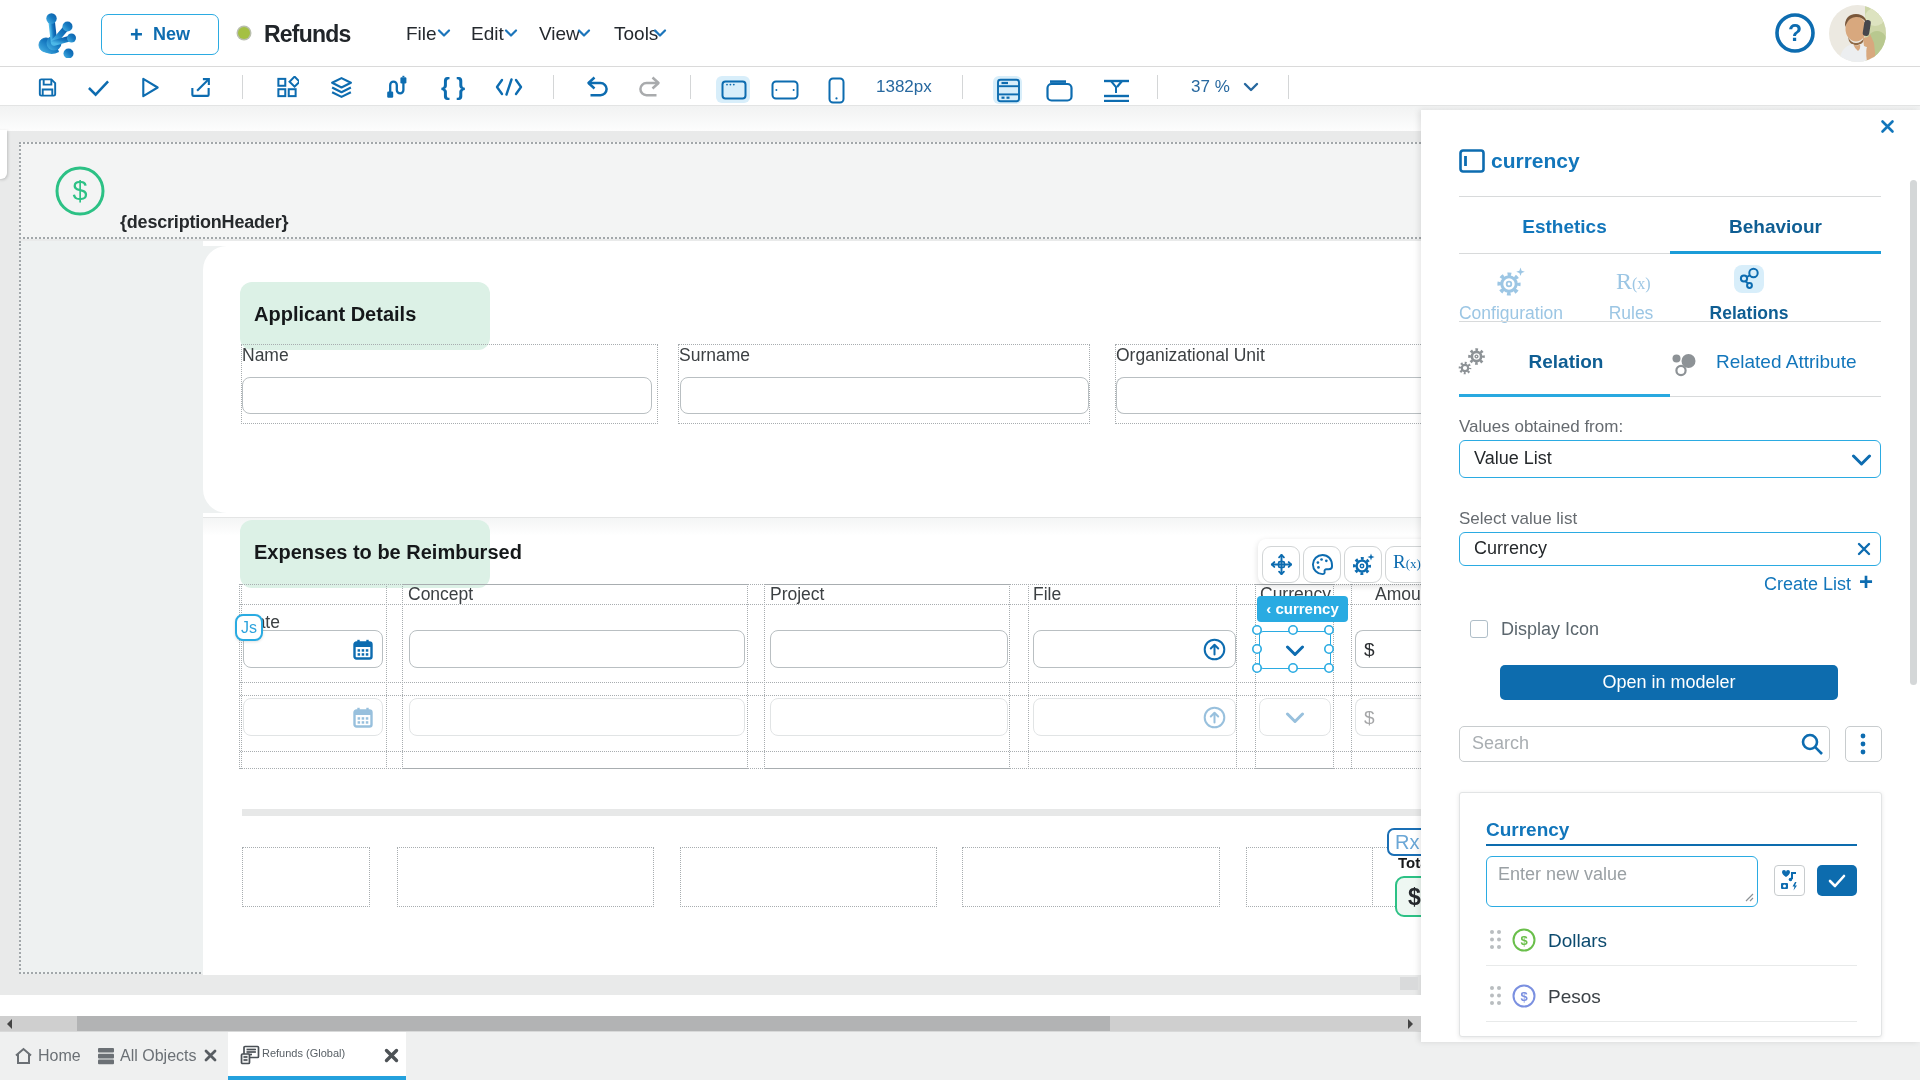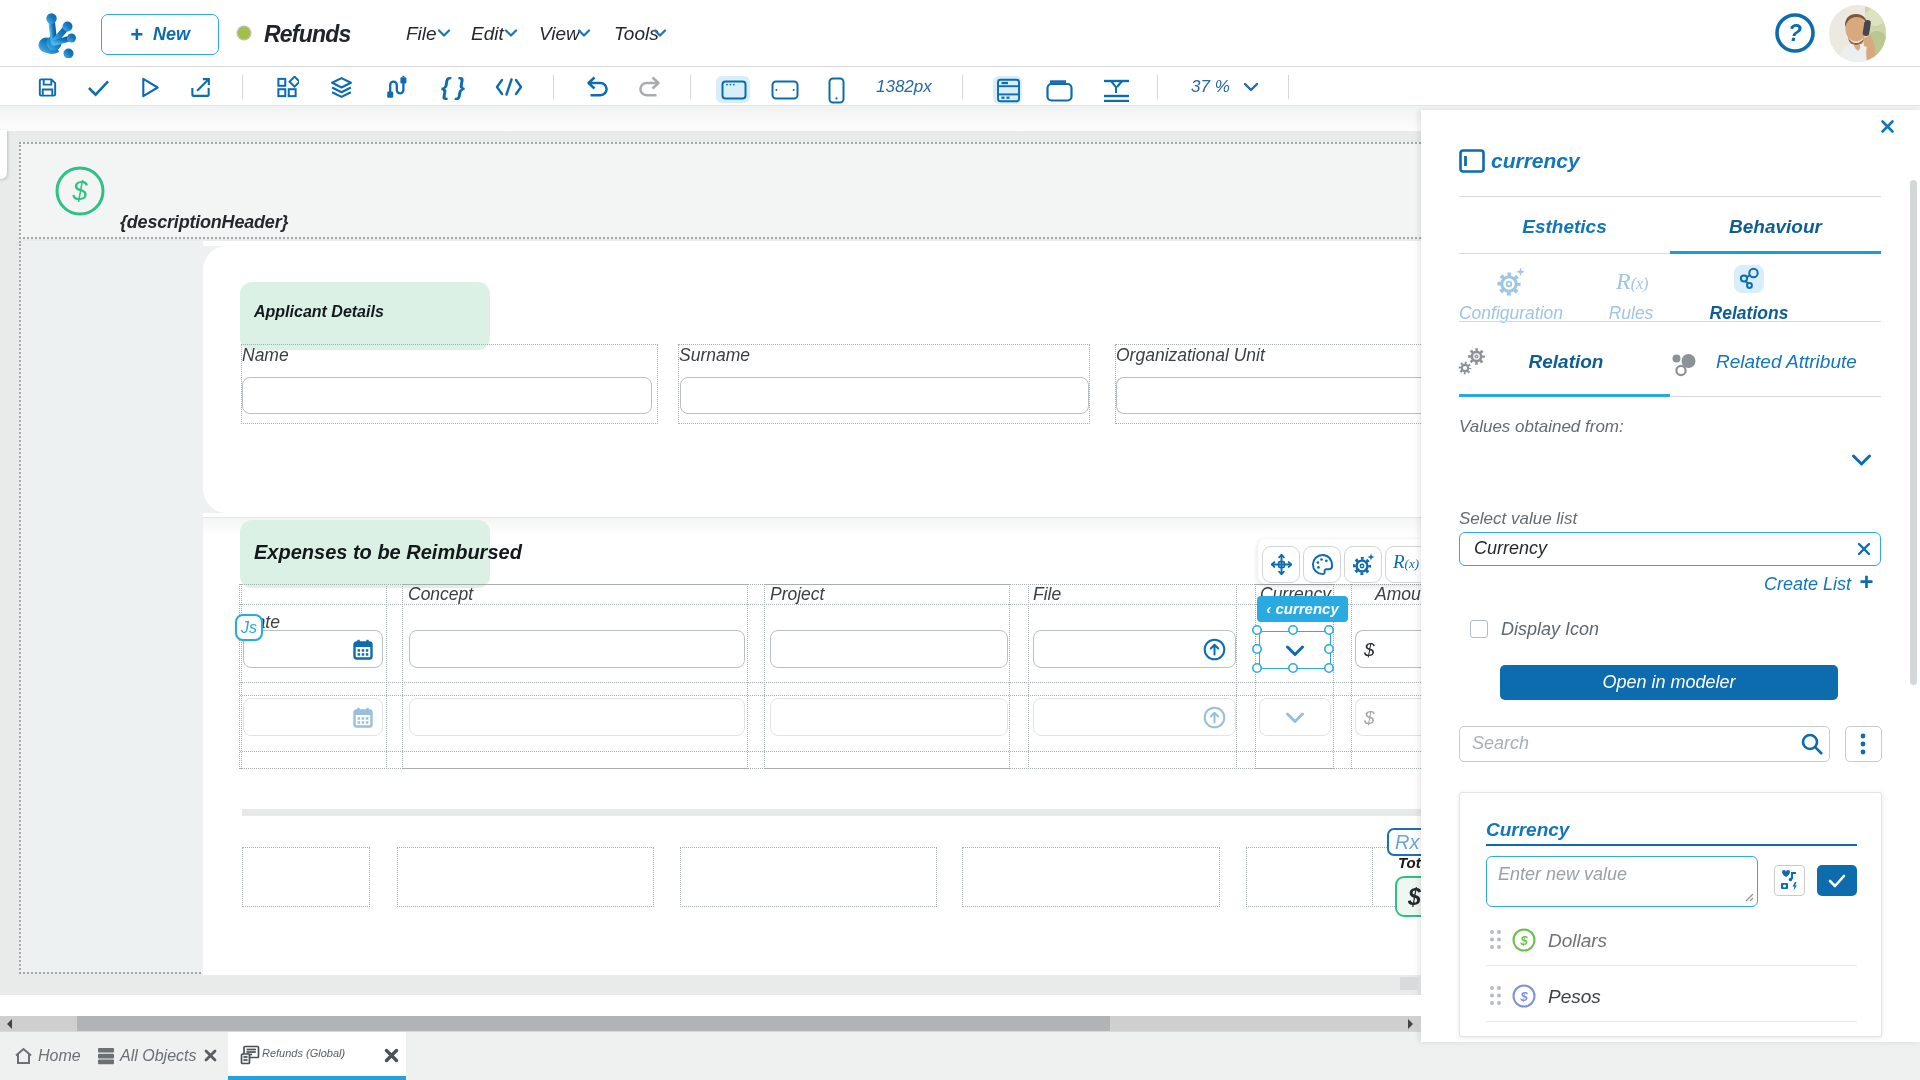--- a/index.html
+++ b/index.html
@@ -1,18 +1,18 @@
 <!DOCTYPE html>
 <html><head>
 <meta charset="utf-8">
 <style>
   * { margin:0; padding:0; box-sizing:border-box; }
   html,body { width:1920px; height:1080px; overflow:hidden; }
   body { font-family:"Liberation Sans", sans-serif; background:#fff; }
-  #app { position:relative; width:1920px; height:1080px; overflow:hidden;font-style:italic; }
+  #app { position:relative; width:1920px; height:1080px; overflow:hidden; }
   .abs { position:absolute; }
   
   #topbar { position:absolute; left:0; top:0; width:1920px; height:67px; background:#fff; border-bottom:1px solid #dadada; z-index:30; }
   #newbtn { position:absolute; left:101px; top:14px; width:118px; height:41px; border:1.5px solid #2babe2; border-radius:7px; background:#fff; color:#0d6cb0; font-weight:bold; font-size:18px; text-align:center; line-height:38px; }
   #greendot { position:absolute; left:238px; top:27px; width:12px; height:12px; border-radius:50%; background:#a4c043; box-shadow:0 0 0 1.5px #b9bfae; }
   #apptitle { position:absolute; left:264px; top:21px; font-size:23px; font-weight:bold; color:#212529; letter-spacing:-0.8px; }
   .menu { position:absolute; top:23px; font-size:19px; color:#24292e; }
   
   #toolbar { position:absolute; left:0; top:68px; width:1920px; height:38px; background:#fff; border-bottom:1px solid #e3e4e4; z-index:30; }
   .tsep { position:absolute; top:7px; width:1px; height:24px; background:#d4d6d7; }
@@ -241,21 +241,21 @@
         </svg>
         <div class="abs" style="left:99px;top:68px;font-size:18px;font-weight:bold;color:#26292c;letter-spacing:-0.2px;">{descriptionHeader}</div>
       </div>
       <div id="pagebody">
         <div class="abs" style="left:182px;top:0;width:1220px;height:5px;background:#fff;"></div>
         <div class="card1"></div>
         <div class="abs" style="left:182px;top:272px;width:1220px;height:462px;background:#fff;"></div>
         <div class="abs" style="left:182px;top:276px;width:1220px;height:1px;background:#e4e5e5;"></div>
         <div class="abs" style="left:182px;top:277px;width:1220px;height:18px;background:linear-gradient(#f4f5f5,#ffffff);"></div>
         <div class="greenhdr" style="left:219px;top:41px;width:250px;height:68px;"></div>
-        <div class="abs" style="left:233px;top:62px;font-size:16px;font-weight:bold;color:#15181a;">Applicant Details</div>
+        <div class="abs" style="left:233px;top:62px;font-size:20px;font-weight:bold;color:#15181a;">Applicant Details</div>
 
         <div class="dotcell" style="left:220px;top:103px;width:417px;height:80px;"></div>
         <div class="dotcell" style="left:657px;top:103px;width:412px;height:80px;"></div>
         <div class="dotcell" style="left:1094px;top:103px;width:308px;height:80px;border-right:none;"></div>
         <div class="fldlabel" style="left:221px;top:104px;">Name</div>
         <div class="fldlabel" style="left:658px;top:104px;">Surname</div>
         <div class="fldlabel" style="left:1095px;top:104px;">Organizational Unit</div>
         <div class="input" style="left:221px;top:136px;width:410px;height:37px;"></div>
         <div class="input" style="left:659px;top:136px;width:409px;height:37px;"></div>
         <div class="input" style="left:1095px;top:136px;width:307px;height:37px;border-right:none;border-radius:8px 0 0 8px;"></div>
@@ -467,20 +467,21 @@
     <svg class="abs" style="left:250px;top:243px" width="26" height="26" viewBox="0 0 26 26">
       <circle cx="17.5" cy="8" r="7" fill="#8d9296"></circle>
       <circle cx="5.5" cy="5.5" r="4" fill="#8d9296"></circle>
       <circle cx="10" cy="17.5" r="4.6" fill="none" stroke="#8d9296" stroke-width="2.2"></circle>
     </svg>
     <div class="abs" style="left:295px;top:241px;font-size:19px;color:#1276bb;">Related Attribute</div>
     <div class="abs" style="left:249px;top:286px;width:211px;height:1px;background:#d8dadb;"></div>
     <div class="abs" style="left:38px;top:284px;width:211px;height:3px;background:#29a9e0;"></div>
 
     <div class="plabel" style="left:38px;top:307px;">Values obtained from:</div>
+    <div class="pinput" style="left:38px;top:330px;width:422px;height:38px;line-height:35px;padding-left:14px;">Value List</div>
     <svg class="abs" style="left:430px;top:344px" width="21" height="13" viewBox="0 0 21 13" fill="none" stroke="#0d6cb0" stroke-width="3" stroke-linecap="round" stroke-linejoin="round">
         <path d="M2.5 2 L10.5 10 L18.5 2"></path>
       </svg>
 
     <div class="plabel" style="left:38px;top:399px;">Select value list</div>
     <div class="pinput" style="left:38px;top:422px;width:422px;height:34px;line-height:31px;padding-left:14px;">Currency</div>
     <svg class="abs" style="left:436px;top:432px" width="14" height="14" viewBox="0 0 14 14" stroke="#0d6cb0" stroke-width="2.4" stroke-linecap="round">
         <path d="M2 2 L12 12 M12 2 L2 12"></path>
       </svg>
     <div class="abs" style="left:280px;top:464px;width:150px;text-align:right;font-size:18px;color:#1276bb;">Create List</div>
@@ -532,21 +533,21 @@
           <circle cx="10" cy="3" r="2"></circle>
           <circle cx="3" cy="10.5" r="2"></circle>
           <circle cx="10" cy="10.5" r="2"></circle>
           <circle cx="3" cy="18" r="2"></circle>
           <circle cx="10" cy="18" r="2"></circle>
       </svg>
       <svg class="abs" style="left:52px;top:135px" width="24" height="24" viewBox="0 0 24 24">
         <circle cx="12" cy="12" r="10.5" fill="none" stroke="#6abf4b" stroke-width="2"></circle>
         <text x="12" y="17" font-size="13" font-weight="bold" fill="#6abf4b" text-anchor="middle" font-family="Liberation Sans">$</text>
       </svg>
-      <div class="abs" style="left:88px;top:137px;font-size:19px;color:#737373;text-align:center;">Dollars</div>
+      <div class="abs" style="left:88px;top:137px;font-size:19px;color:#0c4a6e;text-align:center;">Dollars</div>
       <div class="abs" style="left:26px;top:172px;width:371px;height:1px;background:#e8eaea;"></div>
 
       <svg class="abs" style="left:29px;top:192px" width="13" height="21" viewBox="0 0 13 21" fill="#b9bdc0">
         <circle cx="3" cy="3" r="2"></circle>
           <circle cx="10" cy="3" r="2"></circle>
           <circle cx="3" cy="10.5" r="2"></circle>
           <circle cx="10" cy="10.5" r="2"></circle>
           <circle cx="3" cy="18" r="2"></circle>
           <circle cx="10" cy="18" r="2"></circle>
       </svg>

